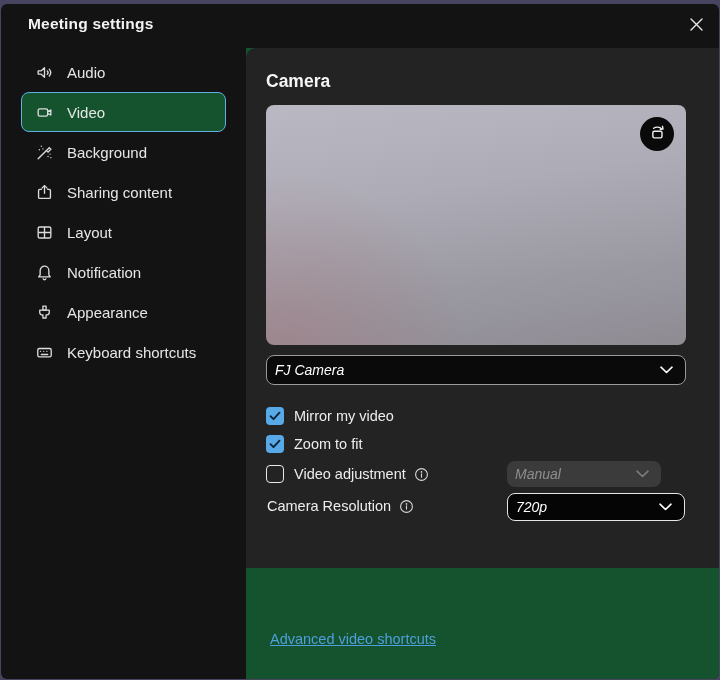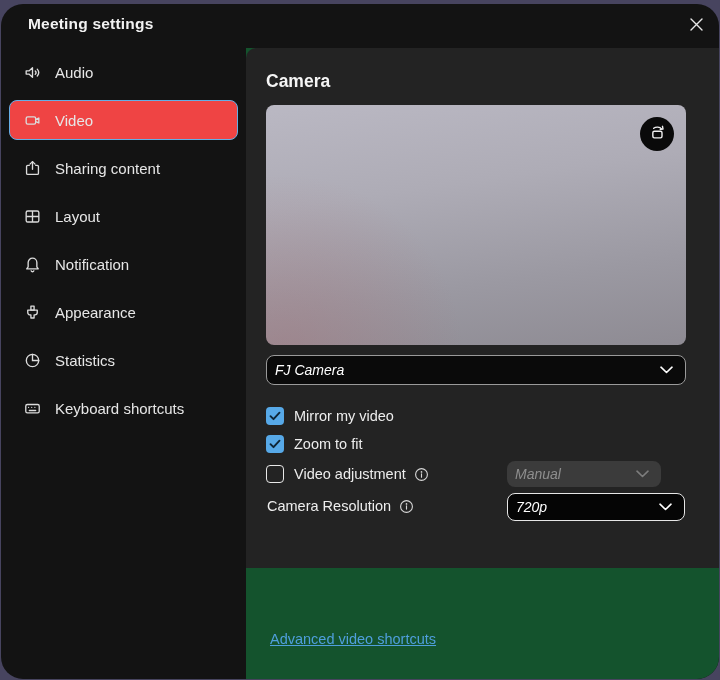--- a/index.html
+++ b/index.html
@@ -5,46 +5,46 @@
   * { margin:0; padding:0; box-sizing:border-box; }
   html,body { width:720px; height:680px; }
   body {
     background:#47445f;
     font-family:"Liberation Sans", sans-serif;
     position:relative; overflow:hidden;
     -webkit-font-smoothing:antialiased;
   }
   .window {
     position:absolute; left:1px; right:1px; top:4px; bottom:1px;
-    background:#131313; border-radius:22px; overflow:hidden;
+    background:#131313; border-radius:6px; overflow:hidden;
   }
   
   .titlebar { position:absolute; left:0; top:0; right:0; height:44px; }
   .title {
     position:absolute; left:27px; top:11px;
     color:#f2f2f2; font-size:15.5px; font-weight:700; letter-spacing:.2px;
   }
   .close-btn {
     position:absolute; right:11px; top:10px; width:24px; height:24px;
     display:flex; align-items:center; justify-content:center;
     color:#e8e8e8; cursor:pointer; border-radius:4px;
   }
   
   .sidebar {
     position:absolute; left:0; top:48px; width:245px;
-    display:flex; flex-direction:column; gap:8px; padding:0 8px;justify-content:flex-end;
+    display:flex; flex-direction:column; padding:0 20px;justify-content:flex-end;
   }
   .side-item {
     height:40px; display:flex; align-items:center; gap:13px;
     padding:0 13px; border:1px solid transparent; border-radius:8px;
     color:#e6e6e6; font-size:15px; cursor:pointer;
   }
   .side-item .icn { width:19px; height:19px; display:flex; align-items:center; justify-content:center; color:#dcdcdc; flex:0 0 auto; }
   .side-item .icn svg { width:19px; height:19px; }
-  .side-item.selected { background:#ef4444; border-color:#64aee6; }
+  .side-item.selected { background:#14532d; border-color:#64aee6; }
   
   .panel { position:absolute; left:245px; top:44px; right:0; bottom:0; background:#14532d; }
   .settings-area {
     position:absolute; left:0; top:0; right:0; height:520px;
     background:#232323; border-top-left-radius:10px;
   }
   .panel-heading {
     position:absolute; left:20px; top:23px;
     color:#f5f5f5; font-size:17.5px; font-weight:700;
   }
@@ -128,20 +128,30 @@
     <div class="side-item selected">
       <span class="icn">
         <svg viewBox="0 0 24 24" fill="none" stroke="currentColor" stroke-width="1.7" stroke-linejoin="round">
             <rect x="4" y="7.5" width="12" height="9" rx="2"></rect>
             <path d="M16 10.5l4-1.6v6.2l-4-1.6"></path>
           </svg>
       </span>
       <span>Video</span>
     </div>
 
+    <div class="side-item">
+      <span class="icn">
+        <svg viewBox="0 0 24 24" fill="none" stroke="currentColor" stroke-width="1.7" stroke-linecap="round">
+            <path d="M4 20L14.5 9.5"></path>
+            <path d="M14.5 9.5l2 2L20 8l-2-2z"></path>
+            <path d="M8 4v0M10 7.5v0M5.5 8.5v0M19 14v0M16.5 17v0M20 18.5v0"></path>
+          </svg>
+      </span>
+      <span>Background</span>
+    </div>
 
     <div class="side-item">
       <span class="icn">
         <svg viewBox="0 0 24 24" fill="none" stroke="currentColor" stroke-width="1.7" stroke-linecap="round" stroke-linejoin="round">
             <path d="M8 8H6a1.5 1.5 0 00-1.5 1.5V18A1.5 1.5 0 006 19.5h12A1.5 1.5 0 0019.5 18V9.5A1.5 1.5 0 0018 8h-2"></path>
             <path d="M12 13V3.5"></path>
             <path d="M8.8 6.5L12 3.3l3.2 3.2"></path>
           </svg>
       </span>
       <span>Sharing content</span>
@@ -170,29 +180,20 @@
     <div class="side-item">
       <span class="icn">
         <svg viewBox="0 0 24 24" fill="none" stroke="currentColor" stroke-width="1.7" stroke-linejoin="round" stroke-linecap="round">
             <path d="M10 4h4v5h-4z"></path>
             <path d="M6 9h12v3c0 1.6-1.4 3-3 3h-1v4h-4v-4H9c-1.6 0-3-1.4-3-3V9z"></path>
           </svg>
       </span>
       <span>Appearance</span>
     </div>
 
-    <div class="side-item">
-      <span class="icn">
-        <svg viewBox="0 0 24 24" fill="none" stroke="currentColor" stroke-width="1.7" stroke-linecap="round">
-            <path d="M19.8 12A7.8 7.8 0 1112 4.2"></path>
-            <path d="M12 12V4.2A7.8 7.8 0 0119.8 12H12z"></path>
-          </svg>
-      </span>
-      <span>Statistics</span>
-    </div>
 
     <div class="side-item">
       <span class="icn">
         <svg viewBox="0 0 24 24" fill="none" stroke="currentColor" stroke-width="1.7" stroke-linecap="round">
             <rect x="3.5" y="7" width="17" height="10.5" rx="2"></rect>
             <path d="M8 14.5h8"></path>
             <path d="M7 10.5h.01M11 10.5h.01M15 10.5h.01"></path>
           </svg>
       </span>
       <span>Keyboard shortcuts</span>

